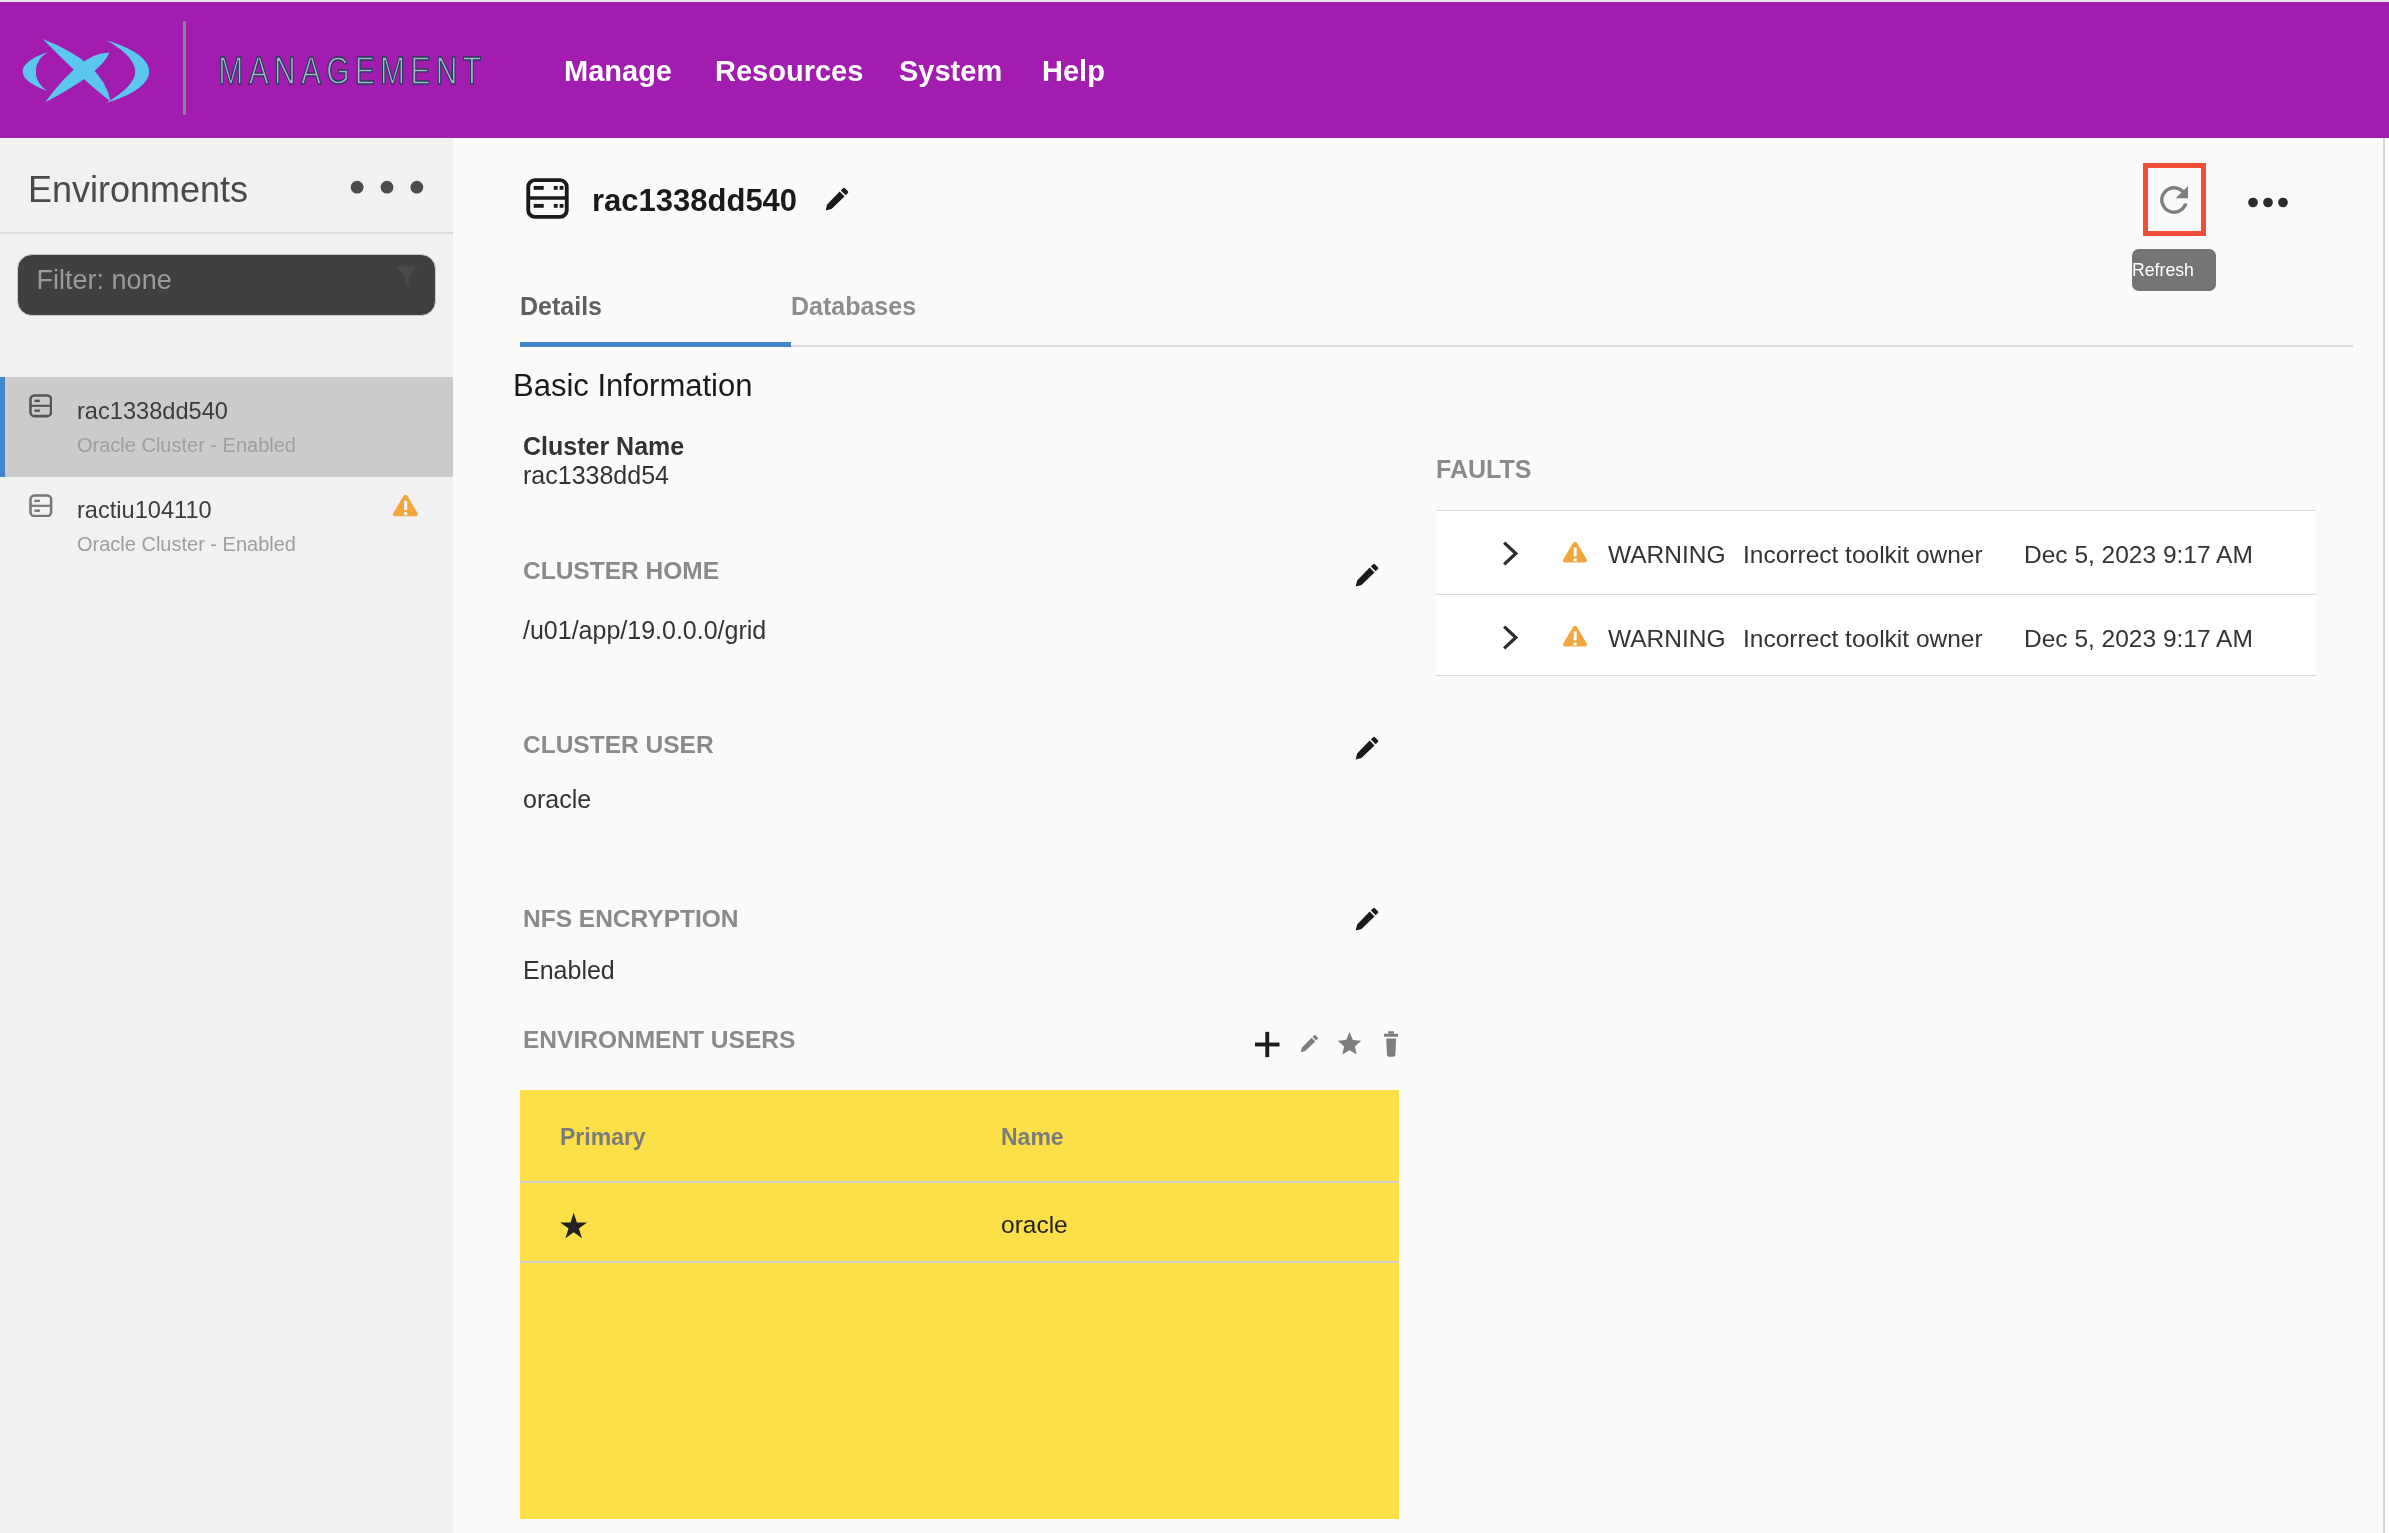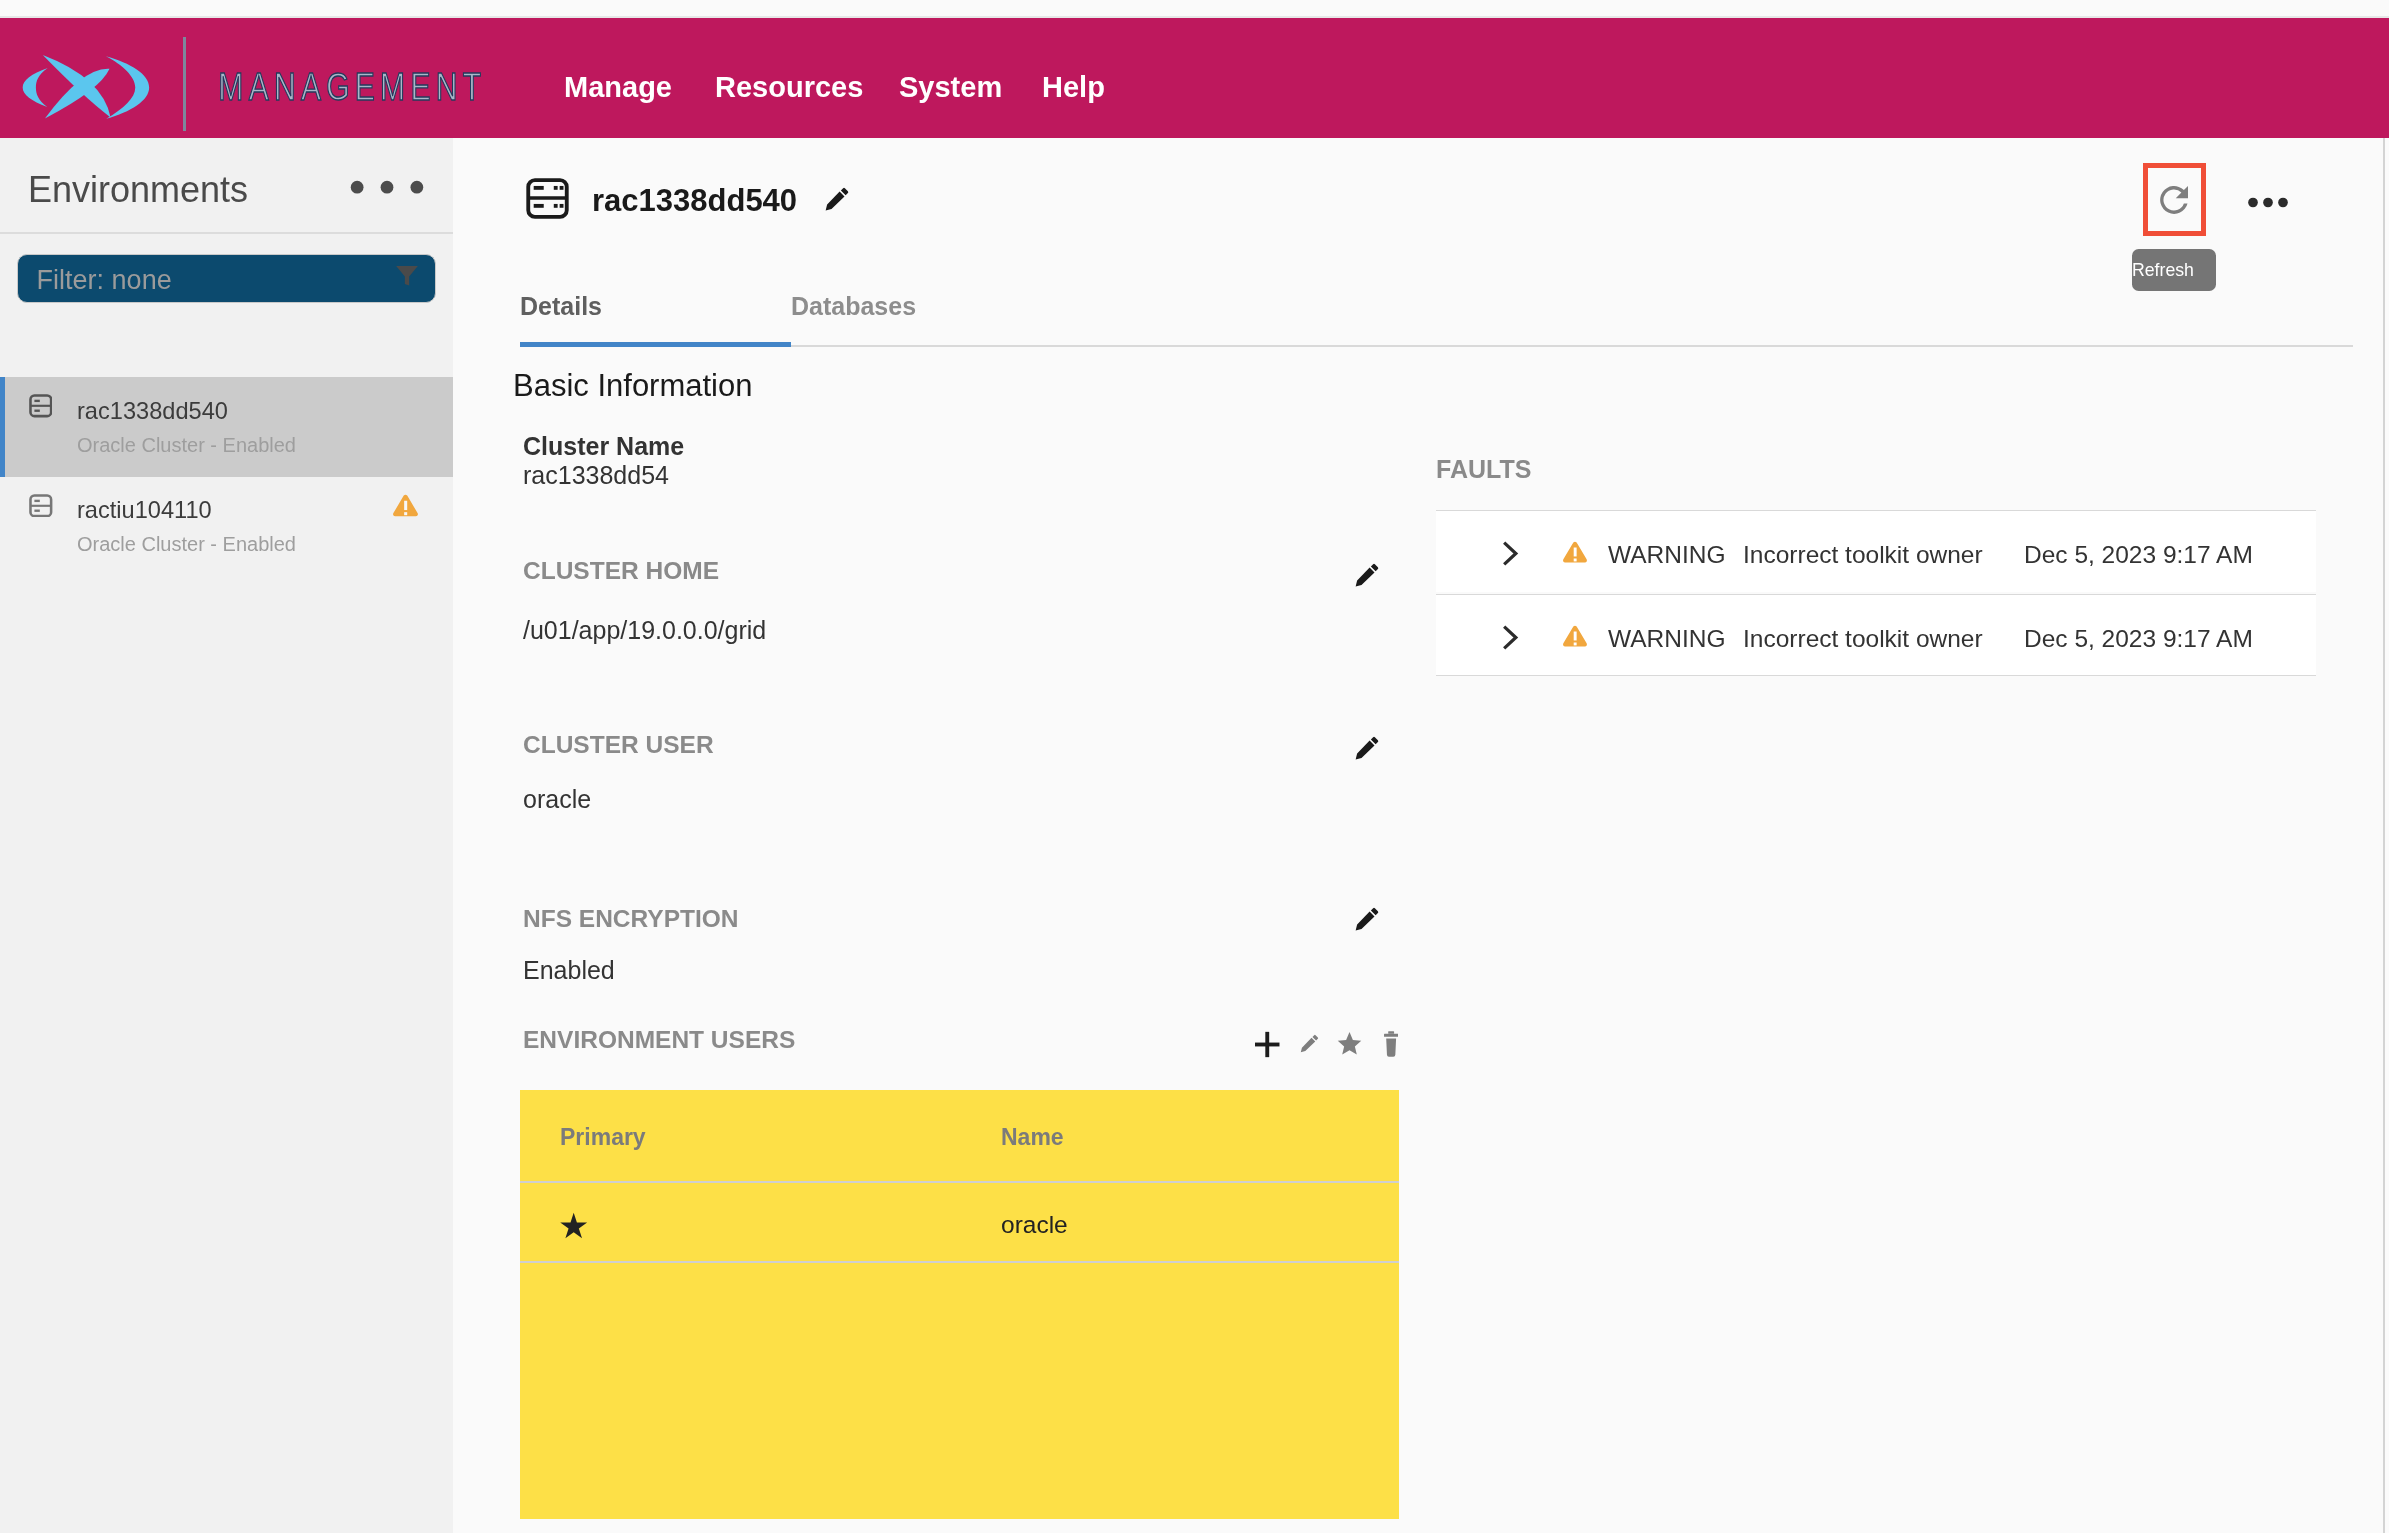--- a/index.html
+++ b/index.html
@@ -1,30 +1,30 @@
 <!DOCTYPE html>
 <html style="font-size:13.5px"><head>
 <meta charset="utf-8">
 <style>
   * { margin:0; padding:0; box-sizing:border-box; }
   html,body { width:2389px; height:1534px; overflow:hidden; font-family:"Liberation Sans", sans-serif; }
   body { position:relative; background:#fafafa; }
   .abs { position:absolute; }
 
   
-  #topbar { position:absolute; left:0; top:16px; width:2389px; height:138px; background:#be185d; }
+  #topbar { position:absolute; left:0; top:0; width:2389px; height:138px; background:#a21caf; }
   #topline { position:absolute; left:0; top:0; width:2389px; height:1.7px; background:#e7e7e7; }
   #nav-sep { position:absolute; left:183px; top:21px; width:2.5px; height:94px; background:#7d889c; }
   .navlink { position:absolute; top:55px; color:#ffffff; font-size:29px; font-weight:bold; }
 
   
   #sidebar { position:absolute; left:0; top:138px; width:453px; height:1396px; background:#f1f1f1; }
   #env-title { position:absolute; left:28px; top:31px; font-size:36px; color:#4a4a4a; }
   #side-hr { position:absolute; left:0px; top:94px; width:453px; height:1.7px; background:#dcdcdc; }
-  #filterbox { position:absolute; left:17px; top:116px; width:419px; height:49px; background:#0c4a6e; border:1.7px solid #c9c9c9; border-radius:10px; }
+  #filterbox { position:absolute; left:17px; top:116px; width:419px; height:62px; background:#404040; border:1.7px solid #c9c9c9; border-radius:15px; }
   #filtertext { position:absolute; left:18.6px; top:10px; font-size:27px; color:#9b9b9b; }
 
   .envitem { position:absolute; left:0; width:453px; height:100px; }
   #item1 { top:239px; background:#cbcbcb; border-left:5px solid #4285c8; }
   #item2 { top:338px; }
   .envname { position:absolute; left:77px; top:21px; font-size:23.6px; color:#3c3c3c; }
   #item1 .envname { left:72px; }
   .envsub  { position:absolute; left:77px; top:57px; font-size:20px; color:#9e9e9e; }
   #item1 .envsub { left:72px; }
 

